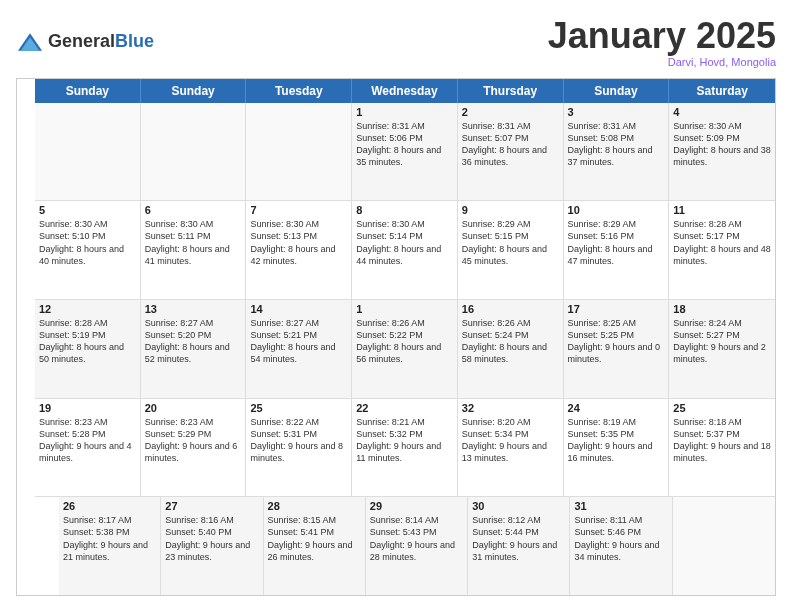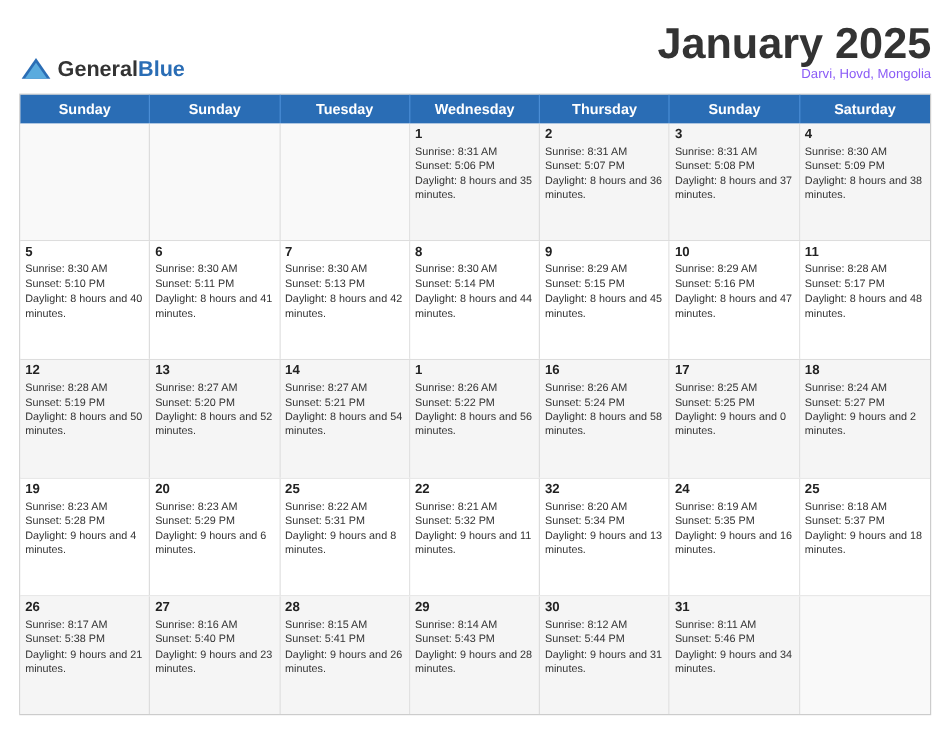--- a/index.html
+++ b/index.html
@@ -13,21 +13,21 @@
     .page {
       width: 792px;
       height: 612px;
       padding: 16px;
       display: flex;
       flex-direction: column;
     }
     .header {
       display: flex;
       justify-content: space-between;
-      align-items: flex-end;
+      align-items: center;
       margin-bottom: 10px;
     }
     .logo {
       display: flex;
       align-items: center;
       gap: 4px;
     }
     .logo-text-general {
       font-size: 18px;
       font-weight: bold;
@@ -54,20 +54,21 @@
     .title-block h2 {
       font-size: 11px;
       font-weight: normal;
       color: #8b5cf6;
     }
     .calendar {
       flex: 1;
       display: flex;
       flex-direction: column;
       border: 1px solid #ccc;
+      padding-left: 18px;
     }
     .cal-header-row {
       display: grid;
       grid-template-columns: repeat(7, 1fr);
       background: #2a6db5;
     }
     .cal-header-cell {
       color: #fff;
       font-size: 12px;
       font-weight: bold;
@@ -80,21 +81,21 @@
       flex: 1;
       display: flex;
       flex-direction: column;
     }
     .cal-week {
       display: grid;
       grid-template-columns: repeat(7, 1fr);
       flex: 1;
       border-bottom: 1px solid #ddd;
     }
-    .cal-week:last-child { border-bottom: none; }
+    .cal-week:last-child { border-bottom: none; margin-left: 24px; }
     .cal-cell {
       padding: 3px 4px;
       border-right: 1px solid #ddd;
       font-size: 9.5px;
       color: #333;
       background: #fff;
       vertical-align: top;
       min-height: 80px;
     }
     .cal-cell:last-child { border-right: none; }

